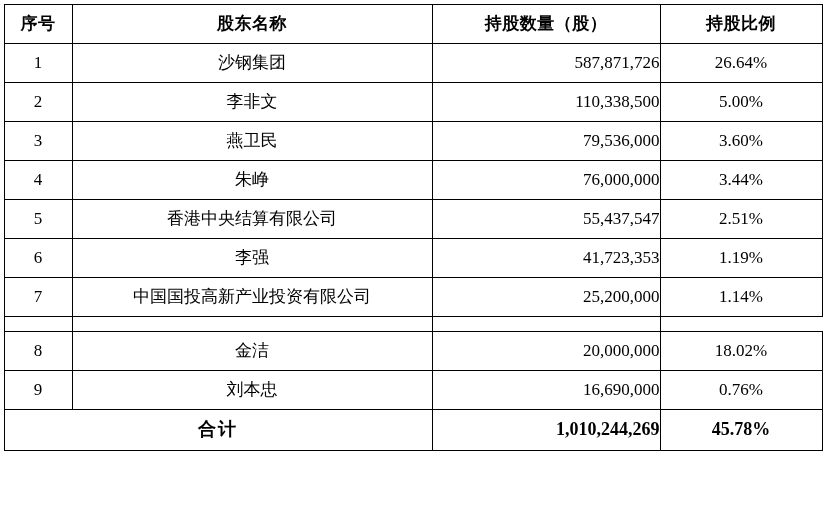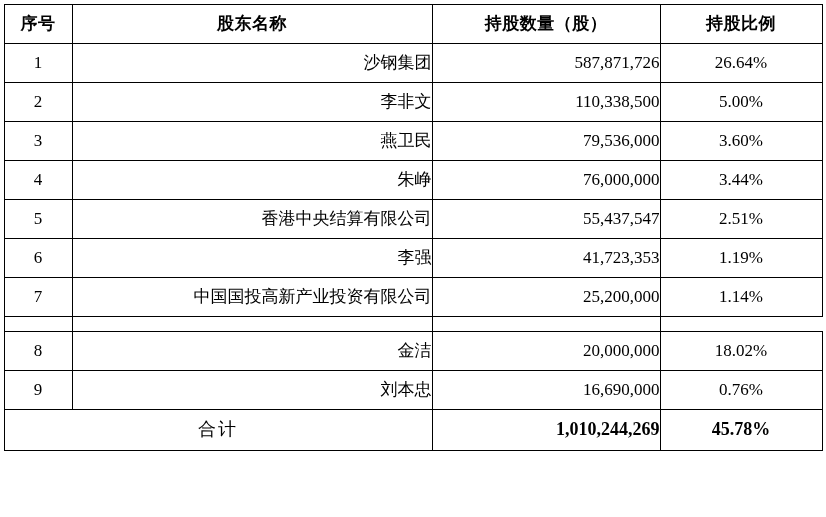--- a/index.html
+++ b/index.html
@@ -46,21 +46,21 @@
     text-align: center;
     font-size: 18px;
     height: 40px;
     letter-spacing: 0.5px;
   }
   td.idx {
     text-align: center;
     font-size: 16px;
   }
   td.name {
-    text-align: right;
+    text-align: center;
     padding-left: 12px;
     font-size: 17px;
   }
   td.qty {
     text-align: right;
     padding-right: 12px;
     font-size: 17px;
     margin-left: 48px;
   }
   td.pct {
@@ -72,21 +72,21 @@
     border-left: 1px solid #000000;
     border-right: 1px solid #000000;
     border-top: none;
     border-bottom: none;
     height: 14px;
   }
   tr.gap-row td.gap-blank {
     border: none;
   }
   tr.total-row td {
-    font-weight: normal;
+    font-weight: bold;
     font-size: 18px;
     height: 40px;
   }
   tr.total-row td.total-label {
     text-align: center;
     letter-spacing: 2px;
   }
   tr.total-row td.qty,
   tr.total-row td.pct {
     font-weight: bold;

